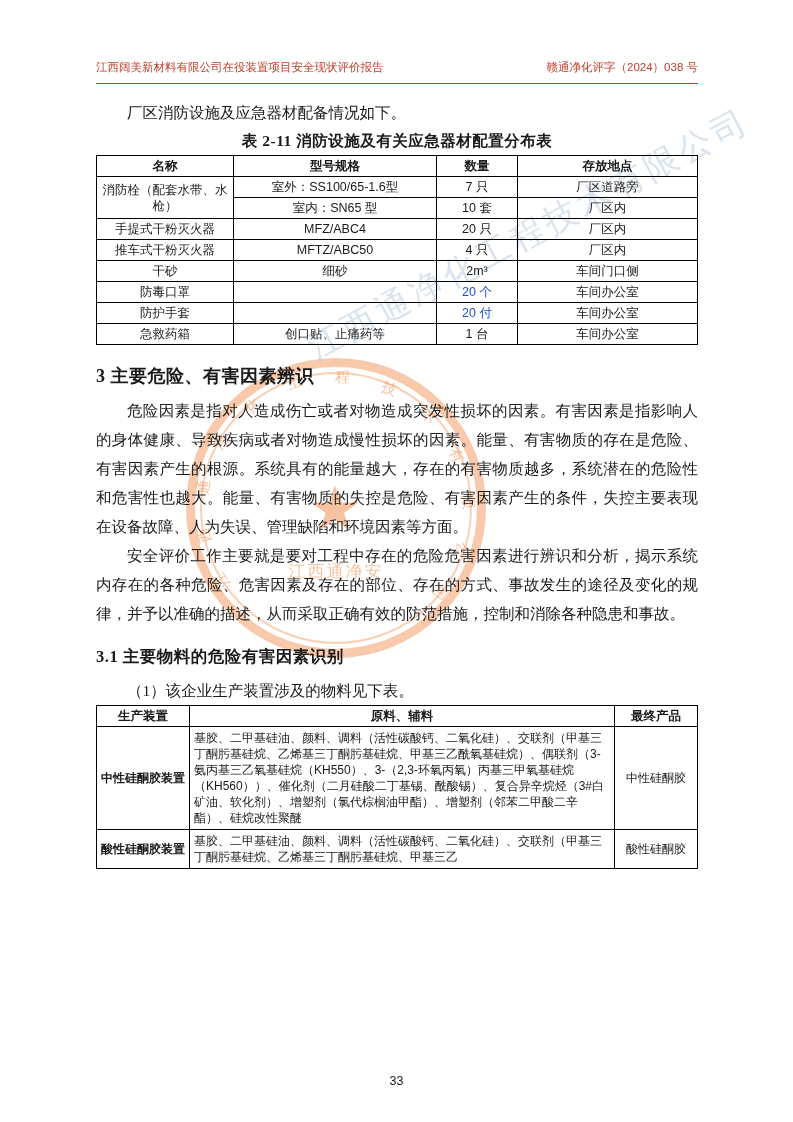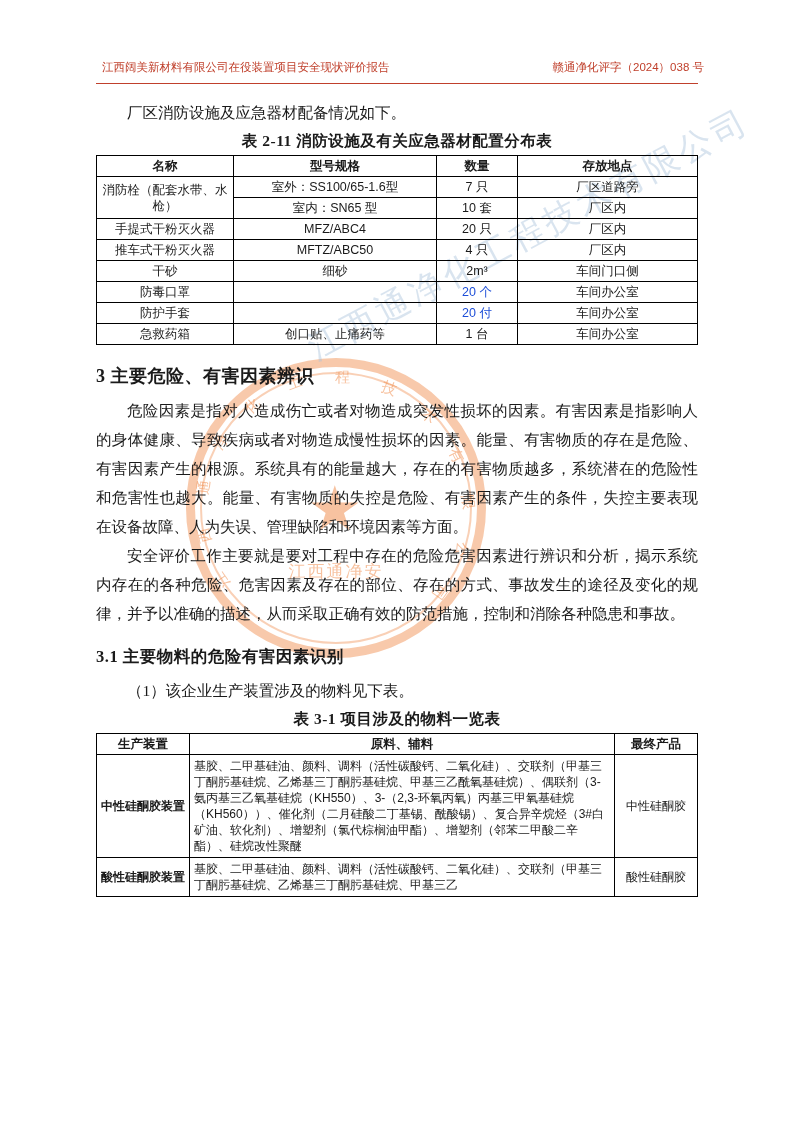--- a/index.html
+++ b/index.html
@@ -107,21 +107,20 @@
     position: absolute;
     left: 96px;
     top: 60px;
     width: 602px;
     font-size: 11.5px;
     color: #c0402c;
     font-family: "Liberation Sans", sans-serif;
     display: flex;
     justify-content: space-between;
     align-items: flex-end;
-    margin-left: 6px;
   }
   .header-rule {
     position: absolute;
     left: 96px;
     top: 83px;
     width: 602px;
     border-top: 1px solid #c0402c;
   }
   
   .content {
@@ -303,21 +302,20 @@
     </tbody>
       </table>
 
     <h2 class="sec">3 主要危险、有害因素辨识</h2>
     <p class="para">危险因素是指对人造成伤亡或者对物造成突发性损坏的因素。有害因素是指影响人的身体健康、导致疾病或者对物造成慢性损坏的因素。能量、有害物质的存在是危险、有害因素产生的根源。系统具有的能量越大，存在的有害物质越多，系统潜在的危险性和危害性也越大。能量、有害物质的失控是危险、有害因素产生的条件，失控主要表现在设备故障、人为失误、管理缺陷和环境因素等方面。</p>
     <p class="para">安全评价工作主要就是要对工程中存在的危险危害因素进行辨识和分析，揭示系统内存在的各种危险、危害因素及存在的部位、存在的方式、事故发生的途径及变化的规律，并予以准确的描述，从而采取正确有效的防范措施，控制和消除各种隐患和事故。</p>
 
     <h3 class="sec">3.1 主要物料的危险有害因素识别</h3>
     <p class="para">（1）该企业生产装置涉及的物料见下表。</p>
 
-    <div class="tbl-caption">表 3-1    项目涉及的物料一览表</div>
 
     <table class="doc t31">
       <tbody>
           <tr>
         <th style="width:86px">生产装置</th>
         <th>原料、辅料</th>
         <th style="width:76px">最终产品</th>
       </tr>
       <tr>
         <td class="dev">中性硅酮胶装置</td>
@@ -327,13 +325,14 @@
       <tr>
         <td class="dev">酸性硅酮胶装置</td>
         <td class="mat">基胶、二甲基硅油、颜料、调料（活性碳酸钙、二氧化硅）、交联剂（甲基三丁酮肟基硅烷、乙烯基三丁酮肟基硅烷、甲基三乙</td>
         <td class="prod">酸性硅酮胶</td>
       </tr>
     </tbody>
       </table>
 
   </div>
 
+  <div class="pagenum">33</div>
 </div>
 
 </body></html>

